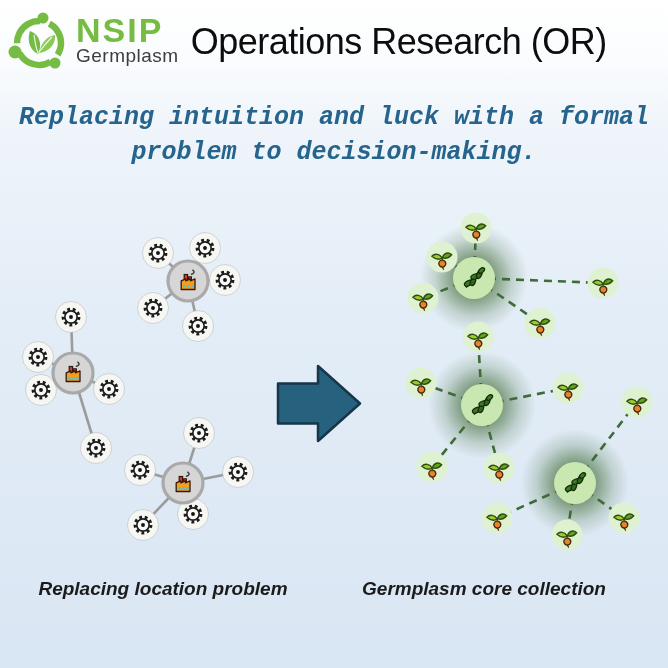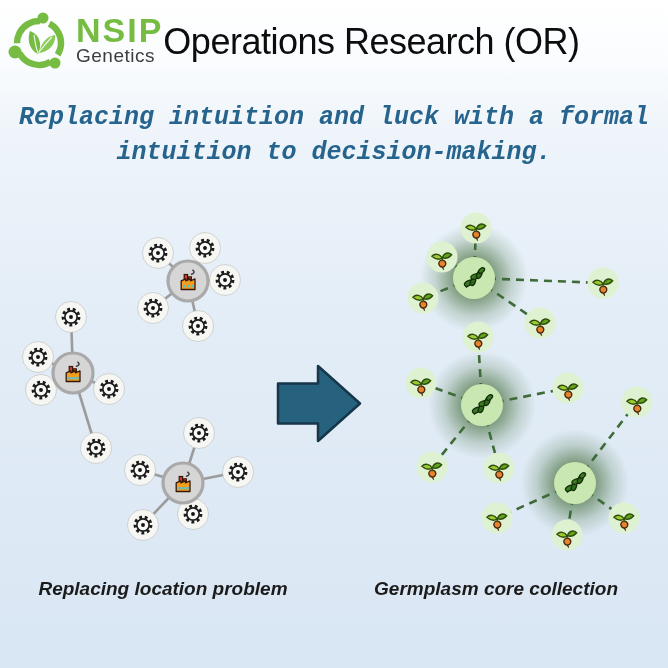--- a/index.html
+++ b/index.html
@@ -17,36 +17,36 @@
   .logo{display:flex;align-items:center;}
   .logo-text{margin-left:4px;display:flex;flex-direction:column;}
   .logo-brand{
     font-size:34px;font-weight:700;letter-spacing:2px;
     color:#76bc43;line-height:30px;
   }
   .logo-sub{
     font-size:19px;font-weight:400;color:#3d3d3d;line-height:19px;margin-top:1px;letter-spacing:0.5px;
   }
   .page-title{
-    margin-top:4px;
+    margin-left:12px;margin-top:4px;
     font-size:36px;color:#0d0d0d;letter-spacing:-0.5px;white-space:nowrap;
   }
   .subtitle{
     position:absolute;top:100px;left:0;width:668px;
     text-align:center;
     font-size:25px;line-height:35px;font-weight:700;font-style:italic;
     color:#26648e;
   }
   .diagram-label{
     position:absolute;top:578px;
     text-align:center;
     font-size:19px;font-weight:700;font-style:italic;color:#1b1b1b;
   }
   .label-left{left:18px;width:290px;}
-  .label-right{left:328px;width:290px;text-align:right;}
+  .label-right{left:339px;width:290px;}
   #diagram-svg{position:absolute;left:0;top:0;}
 </style>
 </head>
 <body>
 
 <div class="page">
 
   <div class="header">
     <div class="logo">
       <svg width="66" height="68" viewBox="0 0 66 68">
@@ -54,29 +54,29 @@
         <circle cx="37" cy="12" r="5.5" fill="#76bc43"></circle>
         <circle cx="9" cy="46" r="6.5" fill="#76bc43"></circle>
         <circle cx="49" cy="57" r="5.5" fill="#76bc43"></circle>
         <path d="M32 48 C 23 44 21 33 24 25 C 33 28 37 38 32 48 Z" fill="#76bc43"></path>
         <path d="M33 47 C 35 37 41 30 49 29 C 50 38 43 46 33 47 Z" fill="#8bc957"></path>
         <path d="M28 29 C 29 36 30 42 32 47" fill="none" stroke="#ffffff" stroke-width="1.2" opacity="0.85"></path>
         <path d="M46 31 C 41 36 37 41 33 46" fill="none" stroke="#ffffff" stroke-width="1.2" opacity="0.85"></path>
       </svg>
       <div class="logo-text">
         <span class="logo-brand" style="color: rgb(118, 188, 67);">NSIP</span>
-        <span class="logo-sub" style="color: rgb(61, 61, 61);">Genetics</span>
+        <span class="logo-sub" style="color: rgb(61, 61, 61);">Germplasm</span>
       </div>
     </div>
     <div class="page-title" style="color: rgb(13, 13, 13);">Operations Research (OR)</div>
   </div>
 
   <div class="subtitle" style="color: rgb(38, 100, 142); font-family: Liberation Mono, monospace;">
     <div>Replacing intuition and luck with a formal</div>
-    <div>intuition to decision-making.</div>
+    <div>problem to decision-making.</div>
   </div>
 
   <svg id="diagram-svg" width="668" height="668" viewBox="0 0 668 668">
     <defs>
       <radialGradient id="coreGlow">
         <stop offset="0%" stop-color="#2f5d22" stop-opacity="0.85"></stop>
         <stop offset="38%" stop-color="#2f5d22" stop-opacity="0.55"></stop>
         <stop offset="72%" stop-color="#2f5d22" stop-opacity="0.18"></stop>
         <stop offset="100%" stop-color="#2f5d22" stop-opacity="0"></stop>
       </radialGradient>

